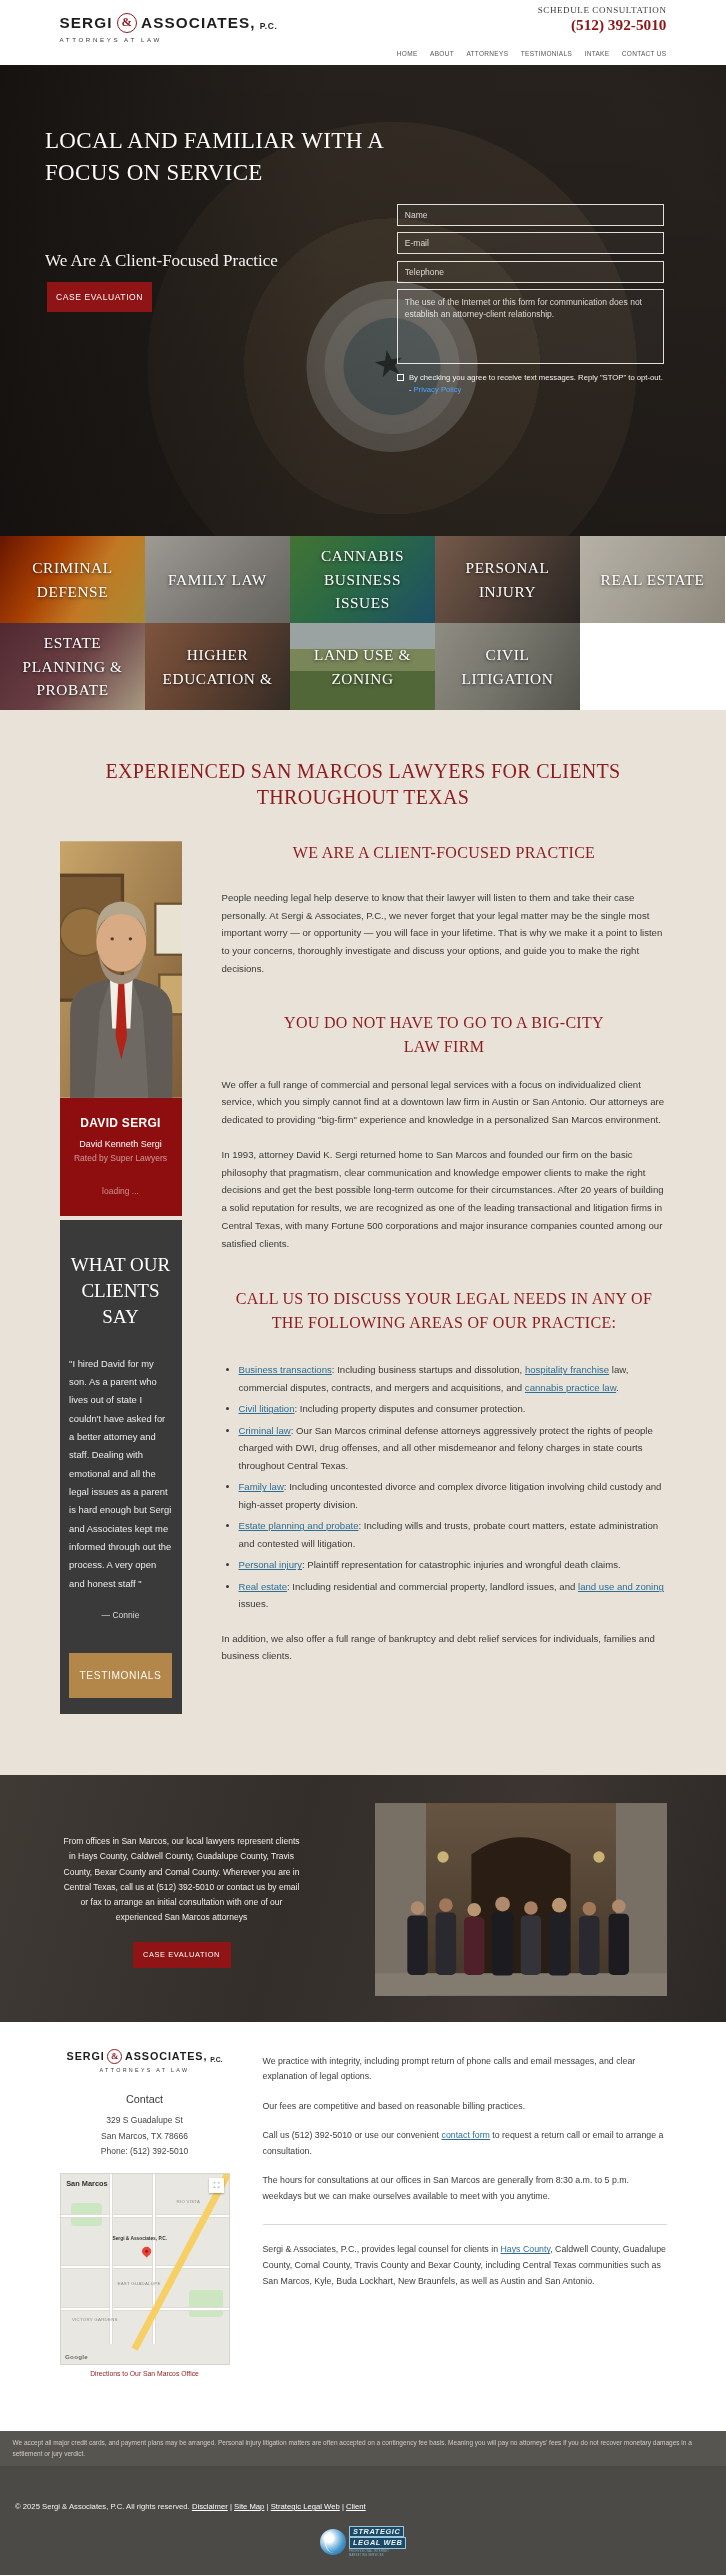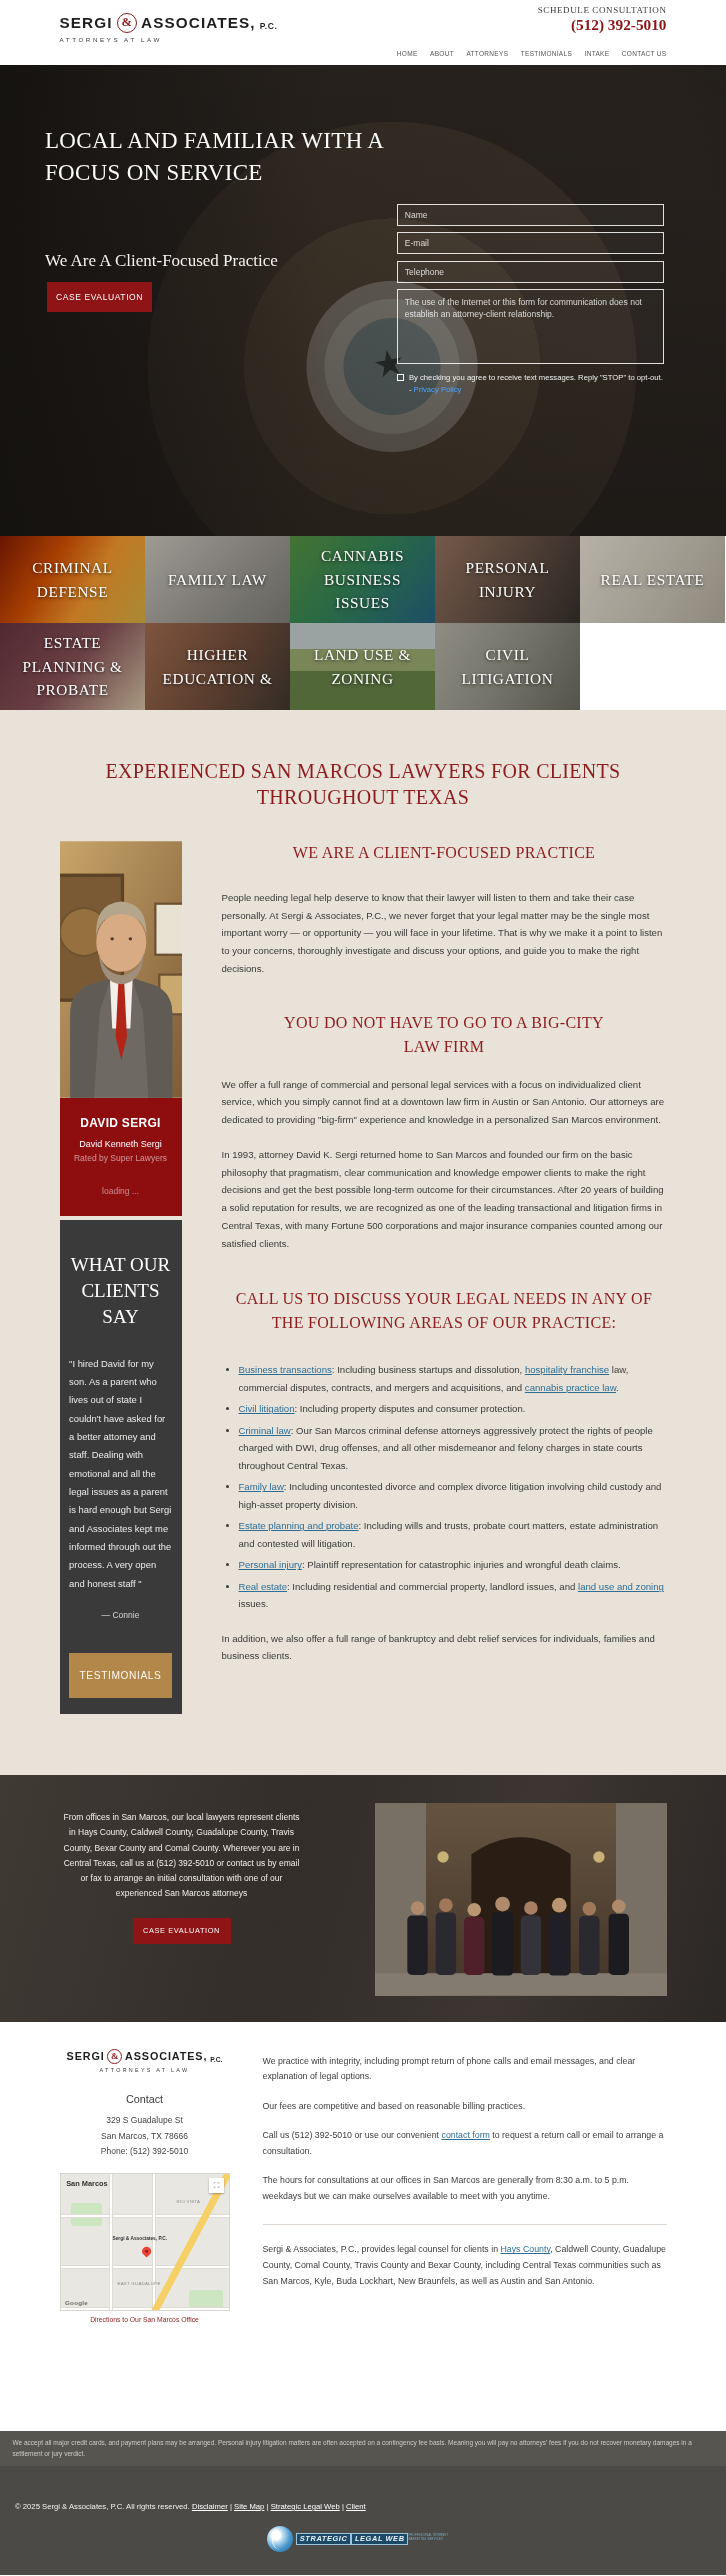--- a/index.html
+++ b/index.html
@@ -91,39 +91,39 @@
   .h3-call { max-width:431px; margin:35px auto 0; }
   .right-col p { font-size:9.6px; color:#3a3a3a; line-height:1.85; margin-top:17px; }
   .right-col .first-p { margin-top:24px; }
   .bullets { margin:26px 0 0 17px; }
   .bullets li { font-size:9.6px; color:#3a3a3a; line-height:1.8; margin-bottom:4.5px; }
   .bullets .rich-link, .footer-right .rich-link { color:#2d6e96; text-decoration:underline; }
 
   
   .cta { height:247px; background:linear-gradient(105deg,#403a35 0%,#332e2a 40%,#3c3531 70%,#2c2825 100%); position:relative; overflow:hidden; }
   .cta-inner { width:607px; margin:0 auto; display:flex; height:100%; }
-  .cta-left { width:244px; padding-top:35px; text-align:center; }
+  .cta-left { width:244px; padding-top:35px; text-align:center;margin-top:24px; }
   .cta-text { color:#f2f0ec; font-size:8.5px; line-height:1.8; }
   .cta-btn { margin-top:16px; width:98px; height:26px; background:#8e1415; border:none; color:#fff;
     font-size:7.4px; letter-spacing:0.6px; cursor:pointer; font-family:"Liberation Sans", sans-serif; }
   .cta-photo { margin-left:auto; margin-top:28px; width:292px; height:193px; flex:none; }
 
   
   .footer { height:409px; background:#fff; padding-top:27px; }
   .footer-inner { width:607px; margin:0 auto; display:flex; gap:33px; }
   .footer-left { width:170px; flex:none; text-align:center; }
   .f-logo-row { display:flex; align-items:center; justify-content:center; gap:2.8px; }
   .f-logo-main { font-size:10.8px; font-weight:bold; letter-spacing:0.9px; color:#1e1e1e; }
   .f-amp { width:14.8px; height:14.8px; border:1.1px solid #8e1b1e; border-radius:50%; display:flex; align-items:center;
     justify-content:center; color:#8e1b1e; font-size:9px; font-weight:bold; font-family:"Liberation Serif", serif; }
   .f-logo-suffix { font-size:6.8px; font-weight:bold; color:#1e1e1e; align-self:flex-end; padding-bottom:1.1px; }
   .f-tagline { font-size:5.4px; letter-spacing:2.3px; color:#3a3a3a; margin-top:2.8px; }
   .f-contact-h { font-size:10.8px; color:#3a3a3a; margin-top:20.4px; }
   .f-addr { font-size:8.5px; color:#444; line-height:1.85; margin-top:8px; }
-  .map { position:relative; width:170px; height:138px; background:#e9e7e1; margin-top:12.5px; overflow:hidden;
+  .map { position:relative; width:170px; height:192px; background:#e9e7e1; margin-top:12.5px; overflow:hidden;
     border:0.6px solid #d7d5cf; cursor:pointer; text-align:left; }
   .park { position:absolute; background:#cde6c2; border-radius:3.4px; }
   .road-h { position:absolute; height:4px; background:#fff; border-top:0.6px solid #dedcd5; border-bottom:0.6px solid #dedcd5; }
   .road-v { position:absolute; width:4px; background:#fff; border-left:0.6px solid #dedcd5; border-right:0.6px solid #dedcd5; }
   .road-hwy { position:absolute; width:6.8px; height:204px; background:#f6cf65; transform:rotate(28deg); left:118px; top:-17px; }
   .map-city { position:absolute; left:5.7px; top:5.7px; font-size:7.4px; font-weight:bold; color:#333; }
   .map-area { position:absolute; font-size:4.3px; letter-spacing:0.3px; color:#8a8a84; }
   .map-pin { position:absolute; left:81px; top:73px; width:8.5px; height:8.5px; background:#ea4335;
     border-radius:50% 50% 50% 0; transform:rotate(-45deg); }
   .map-pin::after { content:""; position:absolute; left:2.6px; top:2.6px; width:3.4px; height:3.4px; background:#8e1b1e; border-radius:50%; }
@@ -140,21 +140,21 @@
   .bar1 { height:35px; background:#57554f; padding:6.8px 12.5px 0; }
   .bar1-text { font-size:6.5px; color:#cfccc6; line-height:1.65; max-width:704px; }
   .bar2 { height:109px; background:#4b4a46; padding:36px 15px 0; }
   .copyright { font-size:7.7px; color:#f2f2f0; }
   .bar2 .rich-link { color:#fff; text-decoration:underline; }
   .slw { width:fit-content; margin:14.8px auto 0; display:flex; align-items:center; gap:3.4px; }
   .slw-globe { width:26px; height:26px; border-radius:50%;
     background:radial-gradient(circle at 35% 35%, #ffffff 0 18%, #bcdcf0 30%, #4796cc 60%, #1e5e8e 100%); position:relative; }
   .slw-globe::after { content:""; position:absolute; left:5.7px; top:2.3px; width:14.8px; height:21.6px;
     border-left:1.1px solid rgba(255,255,255,0.85); border-radius:50%; }
-  .slw-txt { display:flex; }
+  .slw-txt { display:flex; flex-direction:column; }
   .slw-l1, .slw-l2 { font-style:italic; font-weight:bold; font-size:7.4px; letter-spacing:0.6px; color:#eaf4fb;
     background:#1c4a66; border:0.6px solid #9cc4dd; padding:0 2.8px; line-height:1.3; width:fit-content; }
   .slw-sub { font-size:2.6px; color:#7fb3cf; letter-spacing:0.3px; margin-top:1.1px; max-width:51px; line-height:1.6; }
 </style>
 </head>
 <body>
 
 <div class="header">
   <div class="hdr-inner">
     <div class="logo">

